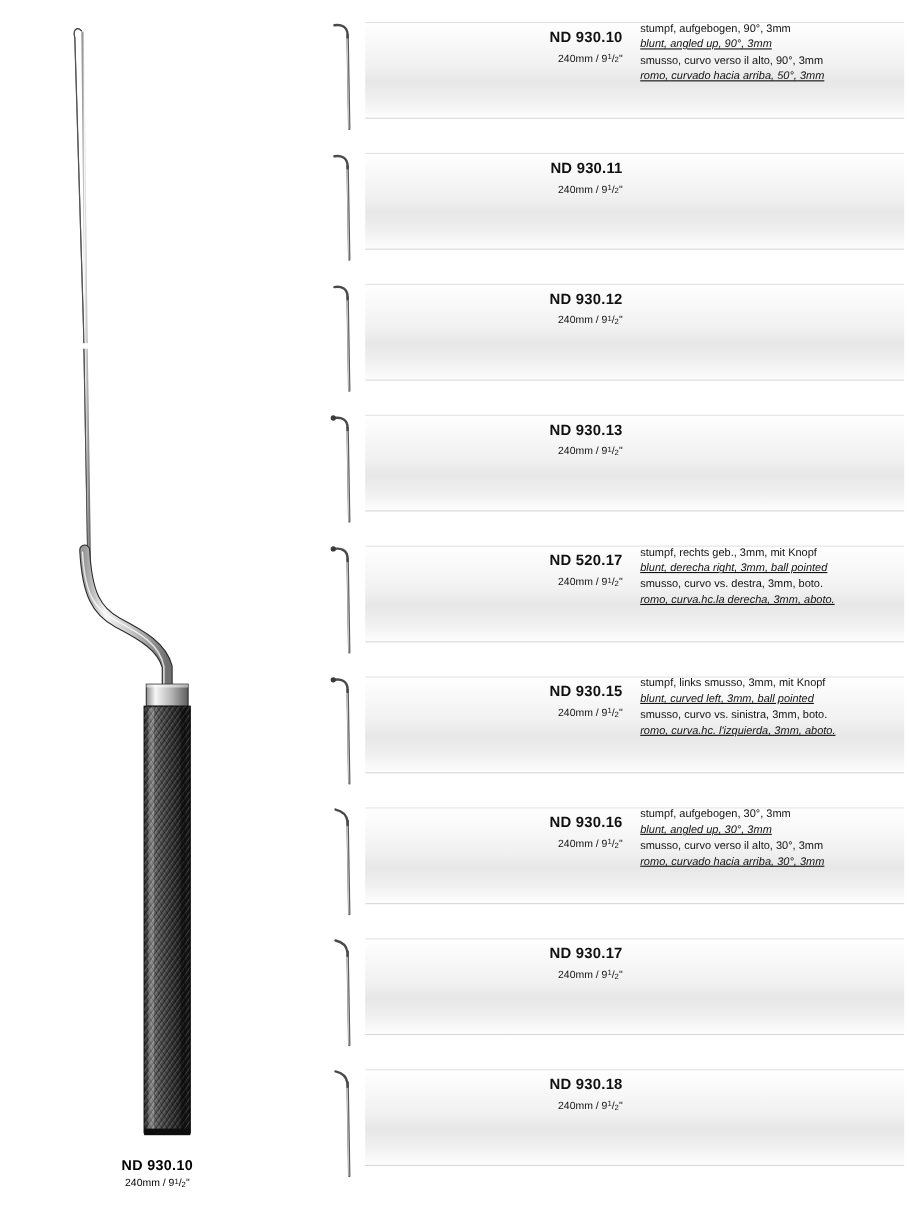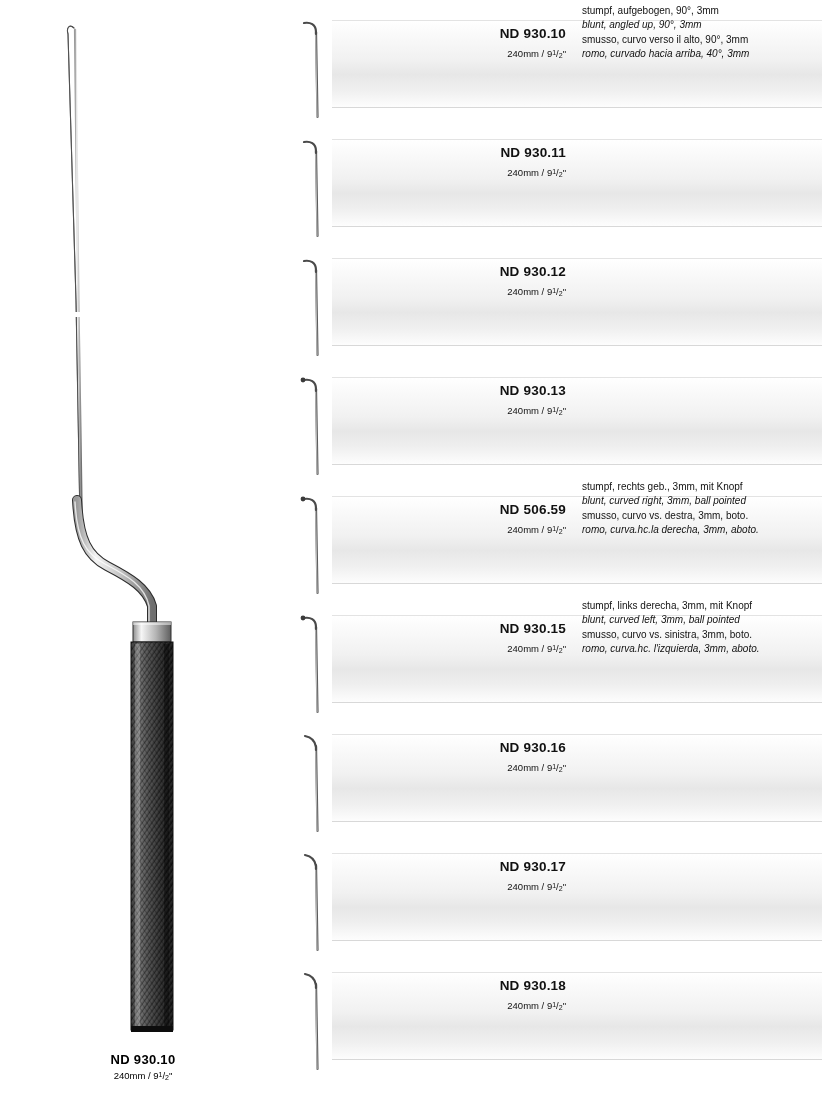--- a/index.html
+++ b/index.html
@@ -108,31 +108,32 @@
     left: 120px;
     top: 44px;
     width: 160px;
     text-align: right;
     font-size: 9.5px;
     color: #111;
   }
   .row-desc {
     position: absolute;
     left: 296px;
-    top: 0;
+    top: 16px;
     width: 230px;
   }
   .row-desc div {
     font-size: 10px;
     line-height: 14.4px;
     white-space: nowrap;
     color: #111;
   }
   .row-desc .it {
     font-style: italic;
+    text-decoration: underline;
   }
 </style>
 </head>
 <body>
 
 <div id="hero">
   <svg id="hero-svg" width="286" height="1101" viewBox="0 0 286 1101">
     <defs>
       <linearGradient id="shaftGrad" x1="0" y1="0" x2="1" y2="0">
         <stop offset="0%" stop-color="#9a9a9a"></stop>
@@ -199,21 +200,21 @@
       <path d="M 30,30 L 30,28 C 30,20 24,18 18,19" fill="none" stroke="#4a4a4a" stroke-width="2.2" stroke-linecap="round"></path>
 
     </svg></div>
      <div class="row-panel"></div>
      <div class="row-code">ND 930.10</div>
      <div class="row-len">240mm / 9<span class="frac">1</span>/<span class="frac-d">2</span>"</div>
      <div class="row-desc">
        <div>stumpf, aufgebogen, 90°, 3mm</div>
        <div class="it">blunt, angled up, 90°, 3mm</div>
        <div>smusso, curvo verso il alto, 90°, 3mm</div>
-       <div class="it">romo, curvado hacia arriba, 40°, 3mm</div>
+       <div class="it">romo, curvado hacia arriba, 50°, 3mm</div>
      </div>
     </div>
     <div class="row" style="top: 123px;">
       <div class="row-thumb"><svg width="60" height="131" viewBox="0 0 60 131">
       <path d="M 30,28 L 31.5,113" fill="none" stroke="#5a5a5a" stroke-width="2.2" stroke-linecap="round"></path>
       <path d="M 29.6,28 L 31.1,113" fill="none" stroke="#d8d8d8" stroke-width="0.8" stroke-linecap="round"></path>
       <path d="M 30,30 L 30,28 C 30,20 24,18 18,19" fill="none" stroke="#4a4a4a" stroke-width="2.2" stroke-linecap="round"></path>
 
     </svg></div>
      <div class="row-panel"></div>
@@ -243,56 +244,62 @@
      <div class="row-len">240mm / 9<span class="frac">1</span>/<span class="frac-d">2</span>"</div>
     </div>
     <div class="row" style="top: 480px;">
       <div class="row-thumb"><svg width="60" height="131" viewBox="0 0 60 131">
       <path d="M 30,28 L 31.5,113" fill="none" stroke="#5a5a5a" stroke-width="2.2" stroke-linecap="round"></path>
       <path d="M 29.6,28 L 31.1,113" fill="none" stroke="#d8d8d8" stroke-width="0.8" stroke-linecap="round"></path>
       <path d="M 30,30 L 30,28 C 30,20 24,18 18,19" fill="none" stroke="#4a4a4a" stroke-width="2.2" stroke-linecap="round"></path>
       <circle cx="17" cy="19" r="2.4" fill="#3b3b3b"></circle>
     </svg></div>
      <div class="row-panel"></div>
-     <div class="row-code">ND 506.59</div>
+     <div class="row-code">ND 520.17</div>
      <div class="row-len">240mm / 9<span class="frac">1</span>/<span class="frac-d">2</span>"</div>
      <div class="row-desc">
        <div>stumpf, rechts geb., 3mm, mit Knopf</div>
-       <div class="it">blunt, curved right, 3mm, ball pointed</div>
+       <div class="it">blunt, derecha right, 3mm, ball pointed</div>
        <div>smusso, curvo vs. destra, 3mm, boto.</div>
        <div class="it">romo, curva.hc.la derecha, 3mm, aboto.</div>
      </div>
     </div>
     <div class="row" style="top: 599px;">
       <div class="row-thumb"><svg width="60" height="131" viewBox="0 0 60 131">
       <path d="M 30,28 L 31.5,113" fill="none" stroke="#5a5a5a" stroke-width="2.2" stroke-linecap="round"></path>
       <path d="M 29.6,28 L 31.1,113" fill="none" stroke="#d8d8d8" stroke-width="0.8" stroke-linecap="round"></path>
       <path d="M 30,30 L 30,28 C 30,20 24,18 18,19" fill="none" stroke="#4a4a4a" stroke-width="2.2" stroke-linecap="round"></path>
       <circle cx="17" cy="19" r="2.4" fill="#3b3b3b"></circle>
     </svg></div>
      <div class="row-panel"></div>
      <div class="row-code">ND 930.15</div>
      <div class="row-len">240mm / 9<span class="frac">1</span>/<span class="frac-d">2</span>"</div>
      <div class="row-desc">
-       <div>stumpf, links derecha, 3mm, mit Knopf</div>
+       <div>stumpf, links smusso, 3mm, mit Knopf</div>
        <div class="it">blunt, curved left, 3mm, ball pointed</div>
        <div>smusso, curvo vs. sinistra, 3mm, boto.</div>
        <div class="it">romo, curva.hc. l'izquierda, 3mm, aboto.</div>
      </div>
     </div>
     <div class="row" style="top: 718px;">
       <div class="row-thumb"><svg width="60" height="131" viewBox="0 0 60 131">
       <path d="M 30,28 L 31.5,113" fill="none" stroke="#5a5a5a" stroke-width="2.2" stroke-linecap="round"></path>
       <path d="M 29.6,28 L 31.1,113" fill="none" stroke="#d8d8d8" stroke-width="0.8" stroke-linecap="round"></path>
       <path d="M 30,32 L 30,29 C 29,22 24,19 19,18" fill="none" stroke="#4a4a4a" stroke-width="2.2" stroke-linecap="round"></path>
 
     </svg></div>
      <div class="row-panel"></div>
      <div class="row-code">ND 930.16</div>
      <div class="row-len">240mm / 9<span class="frac">1</span>/<span class="frac-d">2</span>"</div>
+     <div class="row-desc">
+       <div>stumpf, aufgebogen, 30°, 3mm</div>
+       <div class="it">blunt, angled up, 30°, 3mm</div>
+       <div>smusso, curvo verso il alto, 30°, 3mm</div>
+       <div class="it">romo, curvado hacia arriba, 30°, 3mm</div>
+     </div>
     </div>
     <div class="row" style="top: 837px;">
       <div class="row-thumb"><svg width="60" height="131" viewBox="0 0 60 131">
       <path d="M 30,28 L 31.5,113" fill="none" stroke="#5a5a5a" stroke-width="2.2" stroke-linecap="round"></path>
       <path d="M 29.6,28 L 31.1,113" fill="none" stroke="#d8d8d8" stroke-width="0.8" stroke-linecap="round"></path>
       <path d="M 30,32 L 30,29 C 29,22 24,19 19,18" fill="none" stroke="#4a4a4a" stroke-width="2.2" stroke-linecap="round"></path>
 
     </svg></div>
      <div class="row-panel"></div>
      <div class="row-code">ND 930.17</div>

